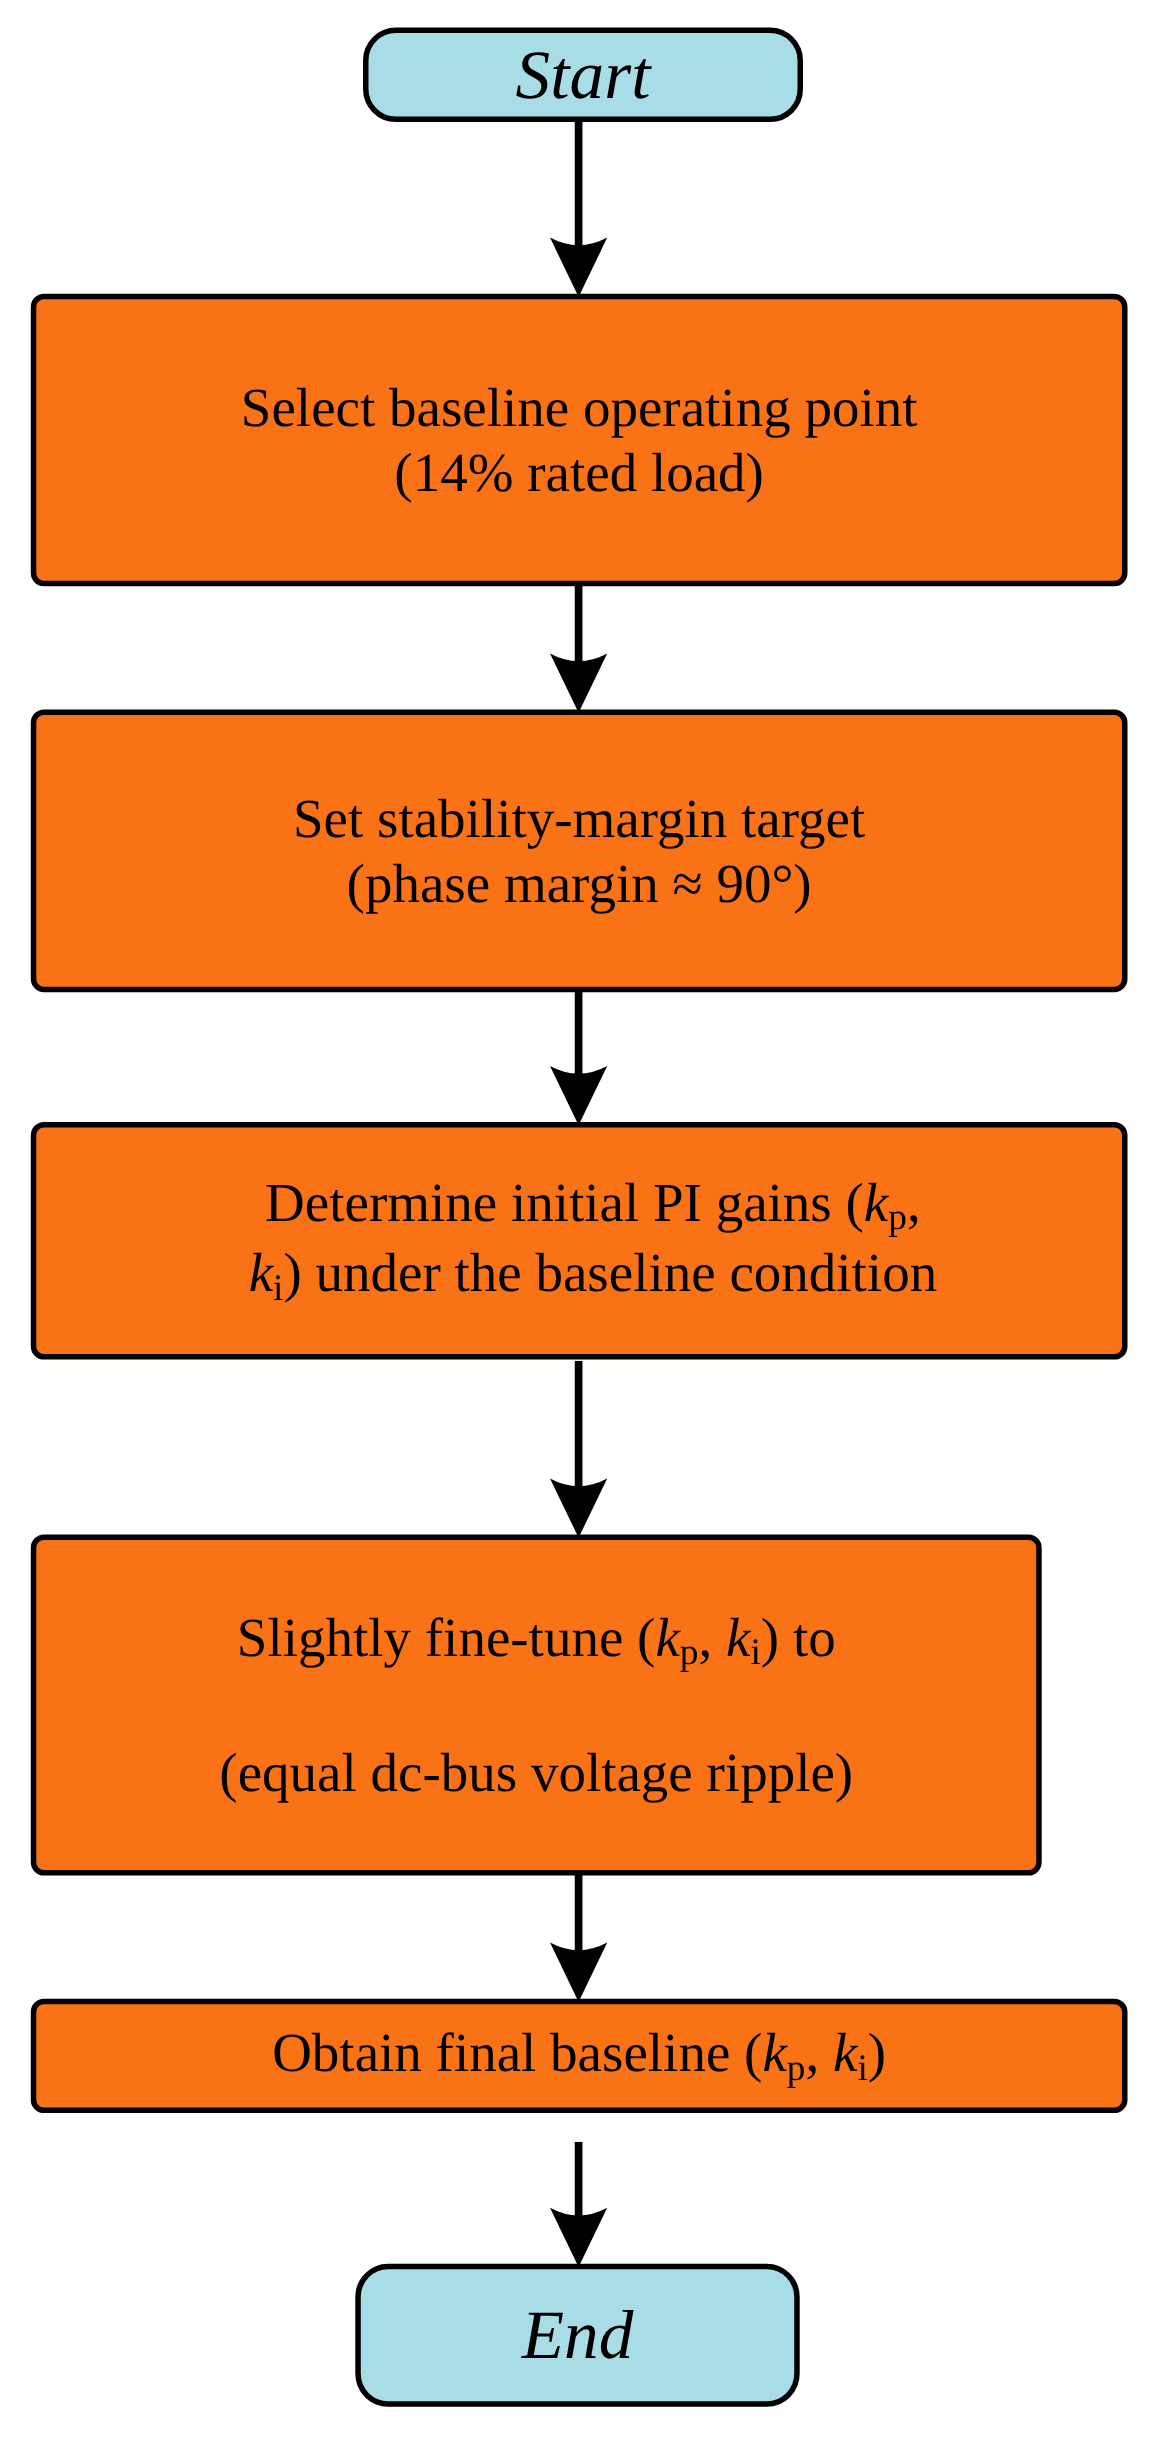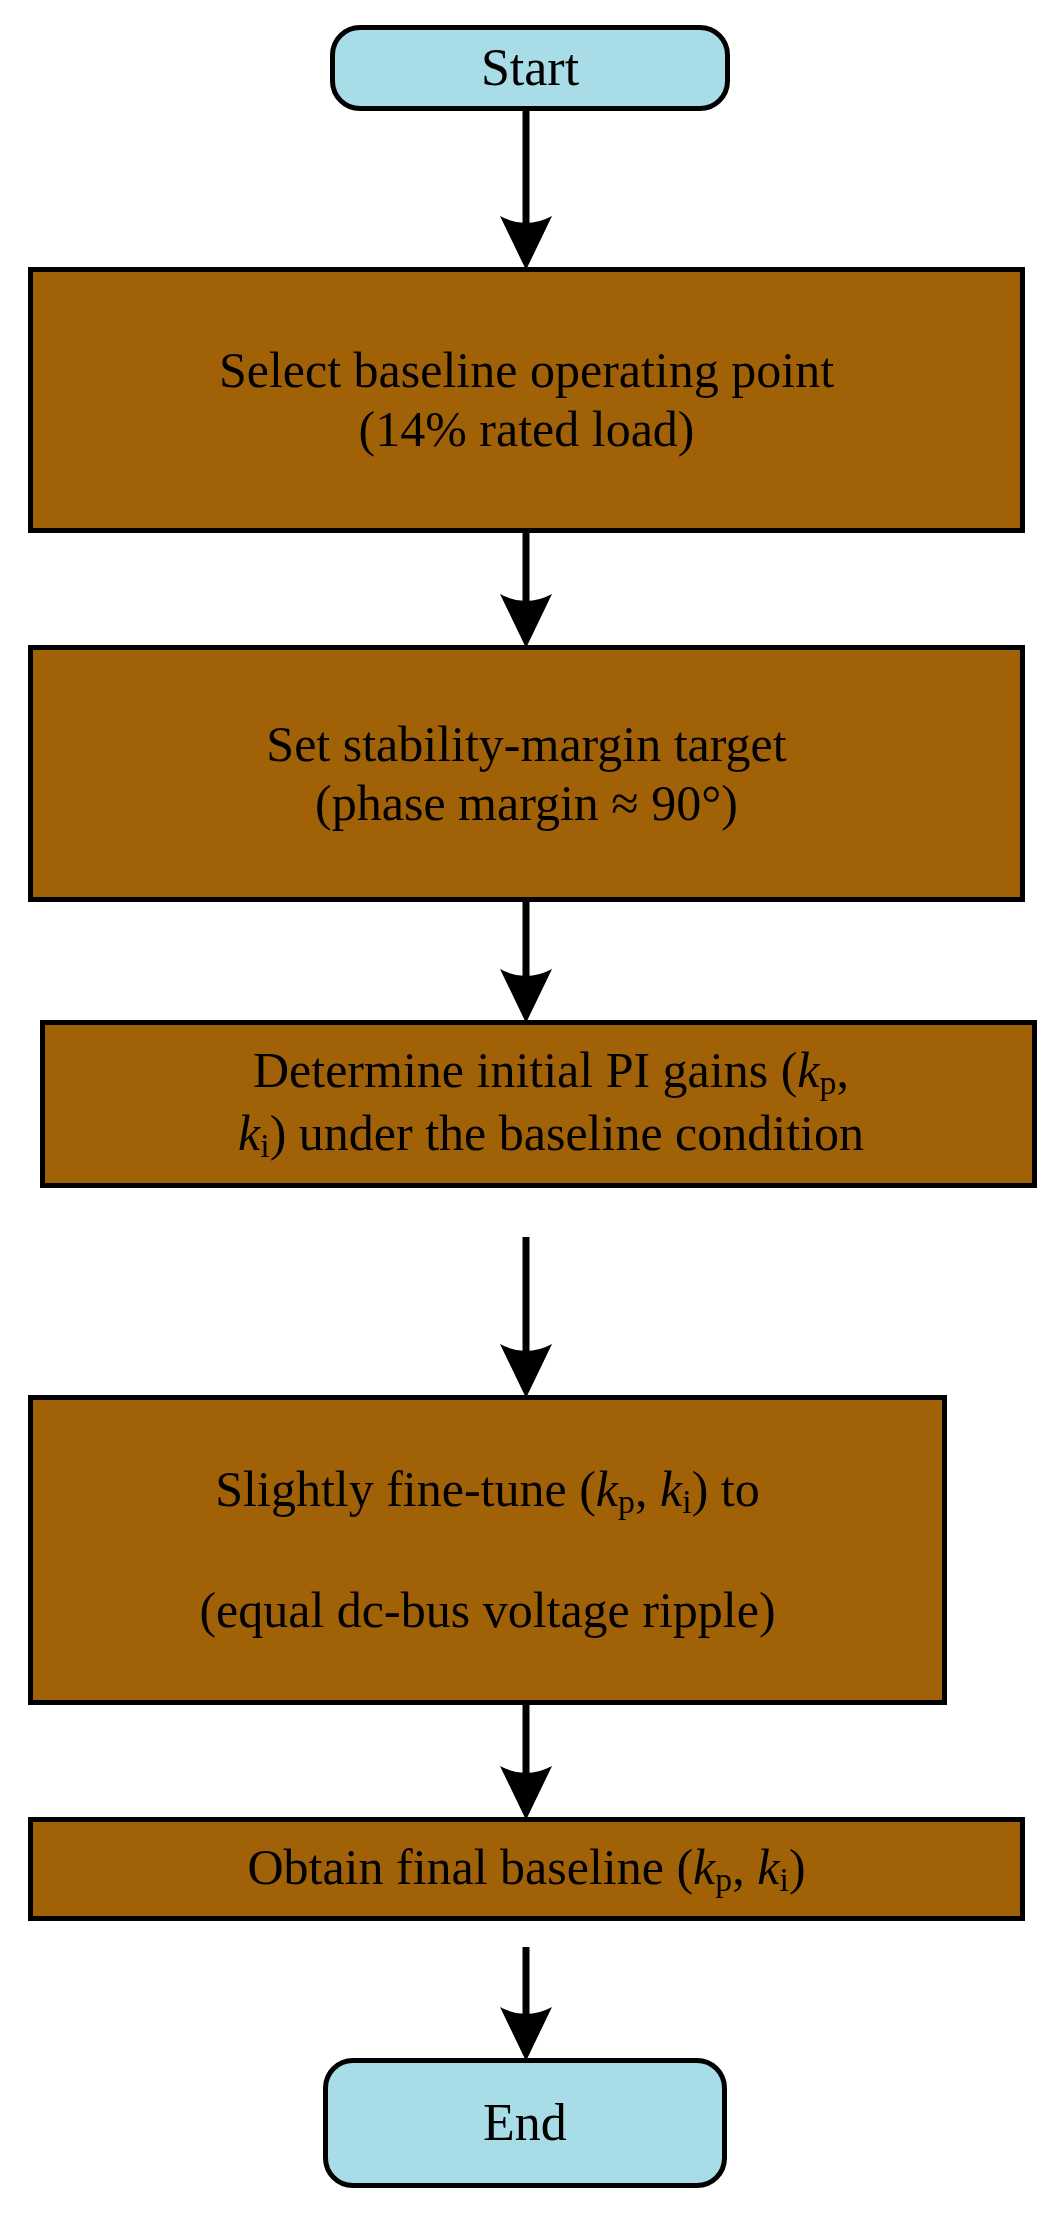--- a/index.html
+++ b/index.html
@@ -35,33 +35,34 @@
   .node .label {
     display: block;
     width: 100%;
     line-height: 1.18;
     padding: 0 10px;
     box-sizing: border-box;
   }
   .terminal {
     background: #a8dce6;
     border-radius: 30px;
-    font-size: 52px;
+    font-size: 63px;
+    font-style: italic;
   }
   .process {
-    background: #a16207;
-    border-radius: 0;
+    background: #f97316;
+    border-radius: 12px;
     font-size: 50px;
   }
 
   
   #node-start   { left: 330px; top: 25px;   width: 400px; height: 86px;  }
   #node-step1   { left: 28px;  top: 267px;  width: 997px; height: 266px; }
   #node-step2   { left: 28px;  top: 645px;  width: 997px; height: 257px; }
-  #node-step3   { left: 40px;  top: 1020px; width: 997px; height: 168px; padding-left: 25px; }
+  #node-step3   { left: 28px;  top: 1020px; width: 997px; height: 216px; padding-left: 25px; }
   #node-step4   { left: 28px;  top: 1395px; width: 919px; height: 310px; }
   #node-step5   { left: 28px;  top: 1817px; width: 997px; height: 104px; }
   #node-end     { left: 323px; top: 2058px; width: 404px; height: 130px; }
 
   
   .connector {
     position: absolute;
     left: 0;
     width: 1052px;
     pointer-events: none;

